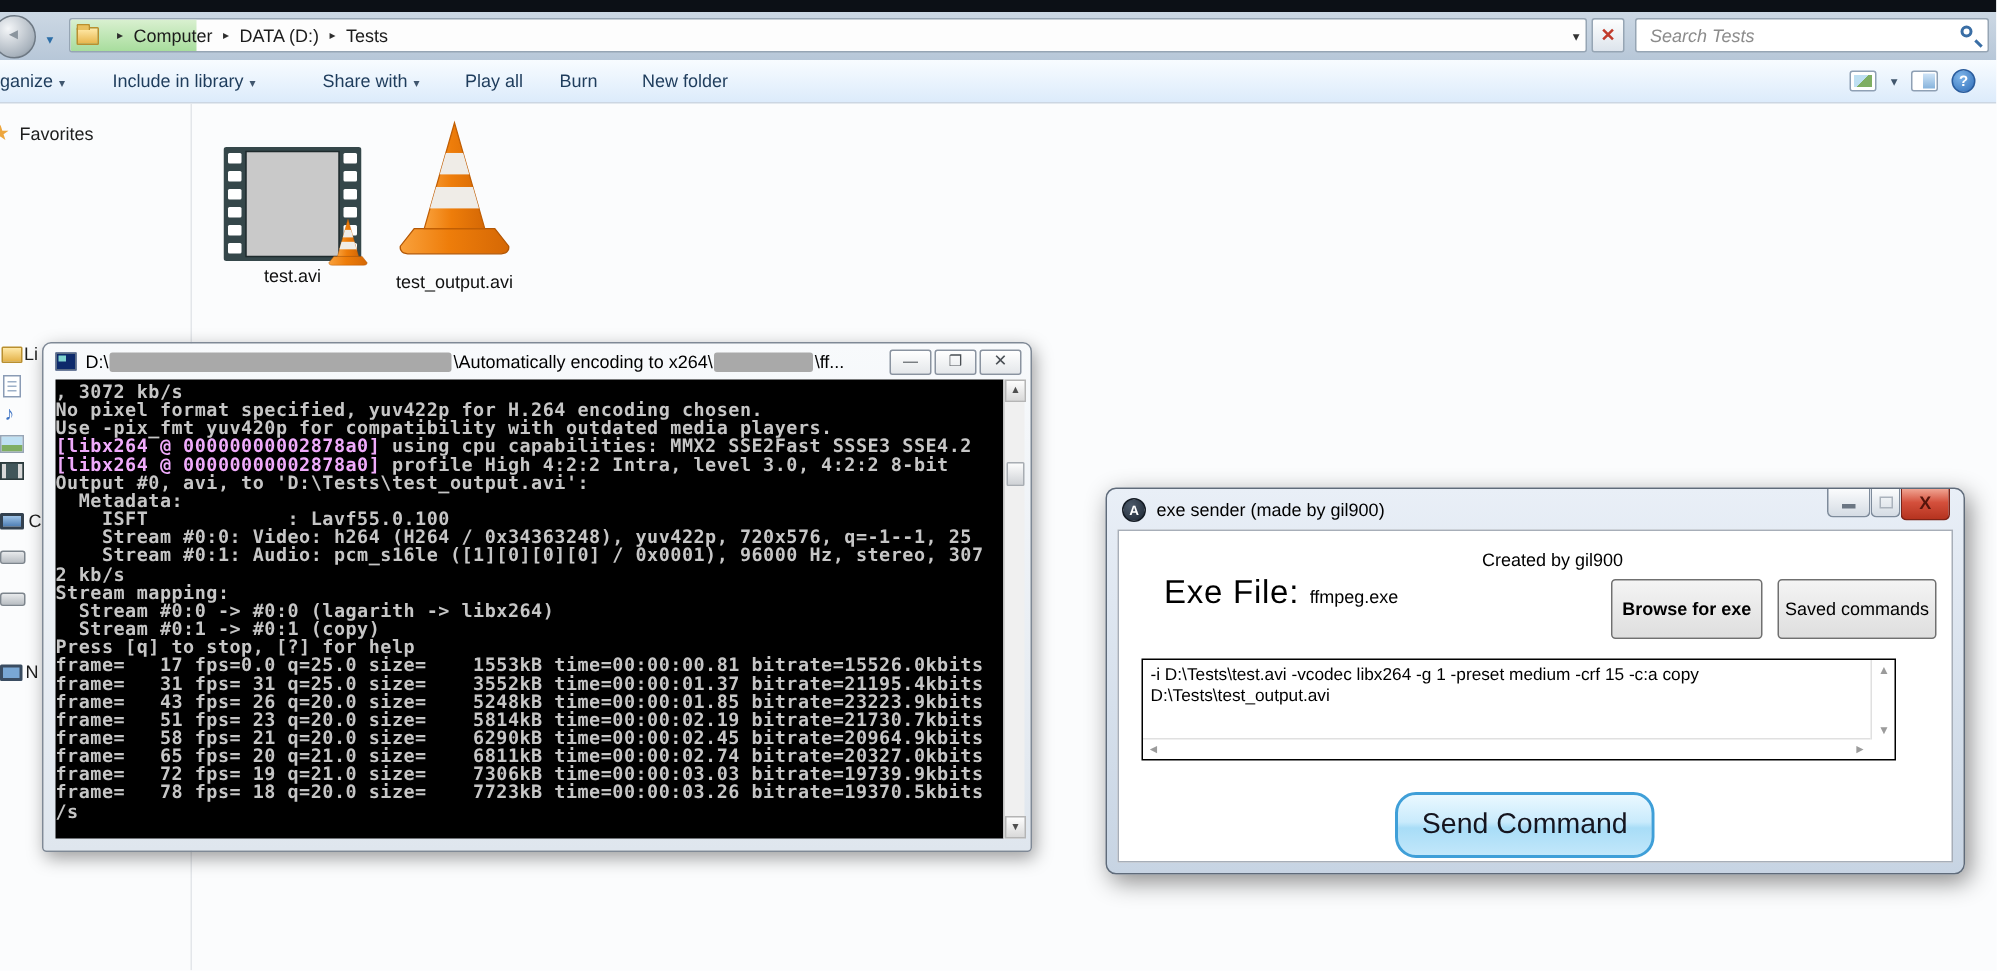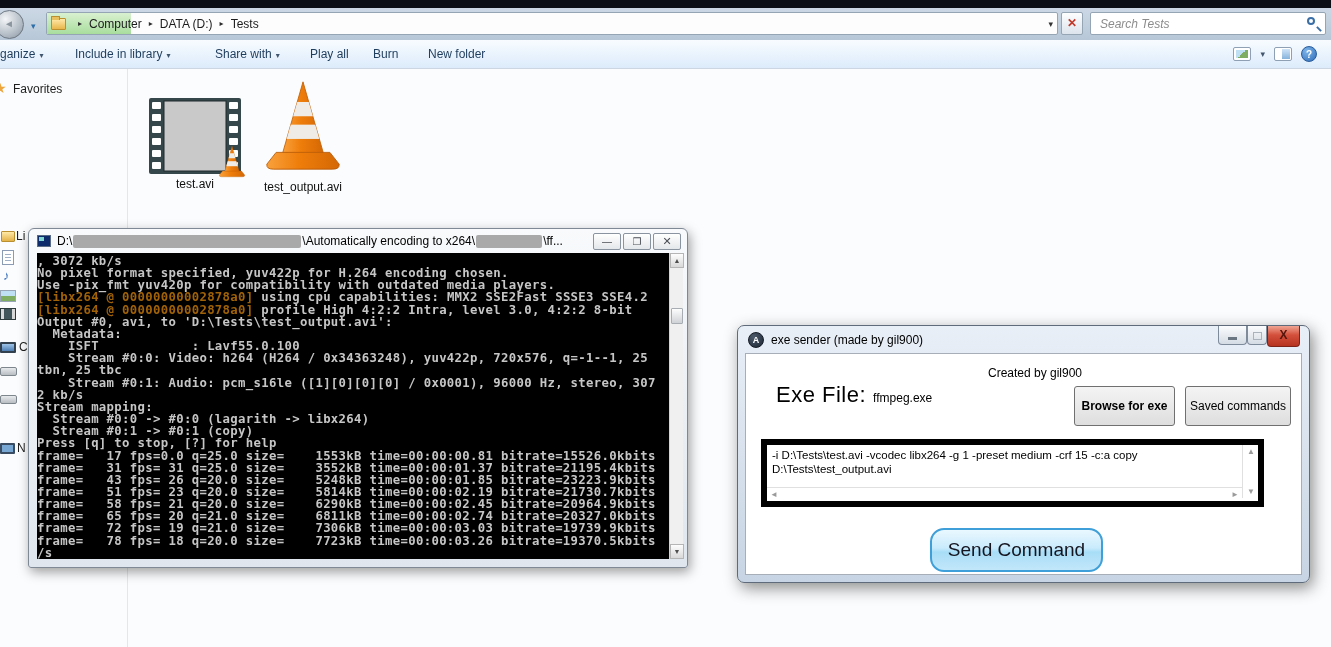--- a/index.html
+++ b/index.html
@@ -84,21 +84,21 @@
   .con-ico::after { content:""; position:absolute; left:1px; top:1px; width:5px; height:4px; background:#7fd4cf; }
   .con-title-text { font-size:12px; color:#000; white-space:nowrap; display:flex; align-items:center; }
   .blob { display:inline-block; height:13px; background:#a9a9a9; border-radius:2px; margin:0 1px; }
   .con-btns { position:absolute; right:6px; top:4px; display:flex; gap:2px; }
   .con-btn { width:28px; height:17px; background:linear-gradient(#ffffff,#e4e7ea); border:1px solid #8a93a0;
              border-radius:2px; font-size:10px; color:#4a4f55; text-align:center; line-height:15px; }
   .con-btn.close { font-size:11px; }
   .con-screen { position:absolute; left:8px; top:24px; width:632px; height:306px; background:#000; overflow:hidden; padding-top:2px; }
   .con-line { white-space:pre; font-family:"DejaVu Sans Mono", monospace; font-weight:bold;
               font-size:12.3px; line-height:12.15px; letter-spacing:0.33px; color:#c6c6c6; }
-  .con-line .cy { color:#a16207; }
+  .con-line .cy { color:#f0abfc; }
   .con-scroll { position:absolute; left:640px; top:24px; width:14px; height:306px; background:#f0f0f0; border-left:1px solid #d4d4d4; }
   .sc-arrow { position:absolute; left:0; width:14px; height:15px; background:linear-gradient(#fdfdfd,#d9d9d9);
               border:1px solid #b5b5b5; font-size:7px; color:#4e4e4e; text-align:center; line-height:14px; }
   .sc-thumb { position:absolute; left:1px; width:12px; background:linear-gradient(#fdfdfd,#cfd2d6); border:1px solid #a8adb3; border-radius:1px; }
 
   
   .exewin { position:absolute; left:737px; top:325px; width:573px; height:258px; z-index:6;
             background:linear-gradient(#e9eff7,#c7d4e3); border:1px solid #5f6b7a; border-radius:7px;
             box-shadow:3px 5px 16px rgba(0,0,0,.45); }
   .exe-title { position:absolute; left:0; top:0; right:0; height:27px; display:flex; align-items:center; padding-left:10px; }
@@ -115,21 +115,21 @@
   .exe-client { position:absolute; left:7px; top:27px; width:557px; height:222px; background:#fff; border:1px solid #a7aeb8; }
   .created-by { position:absolute; left:0; right:0; top:12px; text-align:center; font-size:12px; color:#000;padding-left:23px; }
   .exefile-row { position:absolute; left:30px; top:28px; display:flex; align-items:baseline; }
   .exefile-label { font-size:22px; color:#000; letter-spacing:0.5px; }
   .exefile-value { font-size:12px; color:#000; margin-left:7px; }
   .exe-btn { position:absolute; top:32px; height:40px; background:linear-gradient(#f4f4f4,#dedede);
              border:1px solid #707070; border-radius:3px; font-size:12px; color:#000;
              display:flex; align-items:center; justify-content:center; }
   .exe-btn.browse { left:328px; width:101px; font-weight:bold; }
   .exe-btn.saved  { left:439px; width:106px; }
-  .cmdbox { position:absolute; left:15px; top:85px; width:503px; height:68px; background:#fff; border:6px solid #000000; }
+  .cmdbox { position:absolute; left:15px; top:85px; width:503px; height:68px; background:#fff; border:1px solid #000000; }
   .cmd-text { position:absolute; left:5px; top:3px; right:20px; font-size:11.5px; color:#000; line-height:14px; }
   .cmd-vscroll { position:absolute; right:0; top:0; width:16px; height:53px; border-left:1px solid #e0e0e0; }
   .cmd-hscroll { position:absolute; left:0; bottom:0; right:16px; height:14px; border-top:1px solid #e0e0e0; }
   .tri { position:absolute; font-size:8px; color:#9b9b9b; }
   .sendbtn { position:absolute; left:184px; top:174px; width:173px; height:44px;
              background:linear-gradient(#eaf8ff,#c9ebfc 45%,#a8ddf7 55%,#c2e7fa);
              border:2px solid #3f9fd8; border-radius:14px;
              font-size:19px; color:#15151f; display:flex; align-items:center; justify-content:center; }
 </style>
 </head>
@@ -271,21 +271,20 @@
     <div class="con-screen" id="con-screen">
         <div class="con-line">, 3072 kb/s</div>
         <div class="con-line">No pixel format specified, yuv422p for H.264 encoding chosen.</div>
         <div class="con-line">Use -pix_fmt yuv420p for compatibility with outdated media players.</div>
         <div class="con-line"><span class="cy">[libx264 @ 00000000002878a0]</span> using cpu capabilities: MMX2 SSE2Fast SSSE3 SSE4.2</div>
         <div class="con-line"><span class="cy">[libx264 @ 00000000002878a0]</span> profile High 4:2:2 Intra, level 3.0, 4:2:2 8-bit</div>
         <div class="con-line">Output #0, avi, to 'D:\Tests\test_output.avi':</div>
         <div class="con-line">  Metadata:</div>
         <div class="con-line">    ISFT            : Lavf55.0.100</div>
         <div class="con-line">    Stream #0:0: Video: h264 (H264 / 0x34363248), yuv422p, 720x576, q=-1--1, 25</div>
-        <div class="con-line">tbn, 25 tbc</div>
         <div class="con-line">    Stream #0:1: Audio: pcm_s16le ([1][0][0][0] / 0x0001), 96000 Hz, stereo, 307</div>
         <div class="con-line">2 kb/s</div>
         <div class="con-line">Stream mapping:</div>
         <div class="con-line">  Stream #0:0 -&gt; #0:0 (lagarith -&gt; libx264)</div>
         <div class="con-line">  Stream #0:1 -&gt; #0:1 (copy)</div>
         <div class="con-line">Press [q] to stop, [?] for help</div>
         <div class="con-line">frame=   17 fps=0.0 q=25.0 size=    1553kB time=00:00:00.81 bitrate=15526.0kbits</div>
         <div class="con-line">frame=   31 fps= 31 q=25.0 size=    3552kB time=00:00:01.37 bitrate=21195.4kbits</div>
         <div class="con-line">frame=   43 fps= 26 q=20.0 size=    5248kB time=00:00:01.85 bitrate=23223.9kbits</div>
         <div class="con-line">frame=   51 fps= 23 q=20.0 size=    5814kB time=00:00:02.19 bitrate=21730.7kbits</div>

